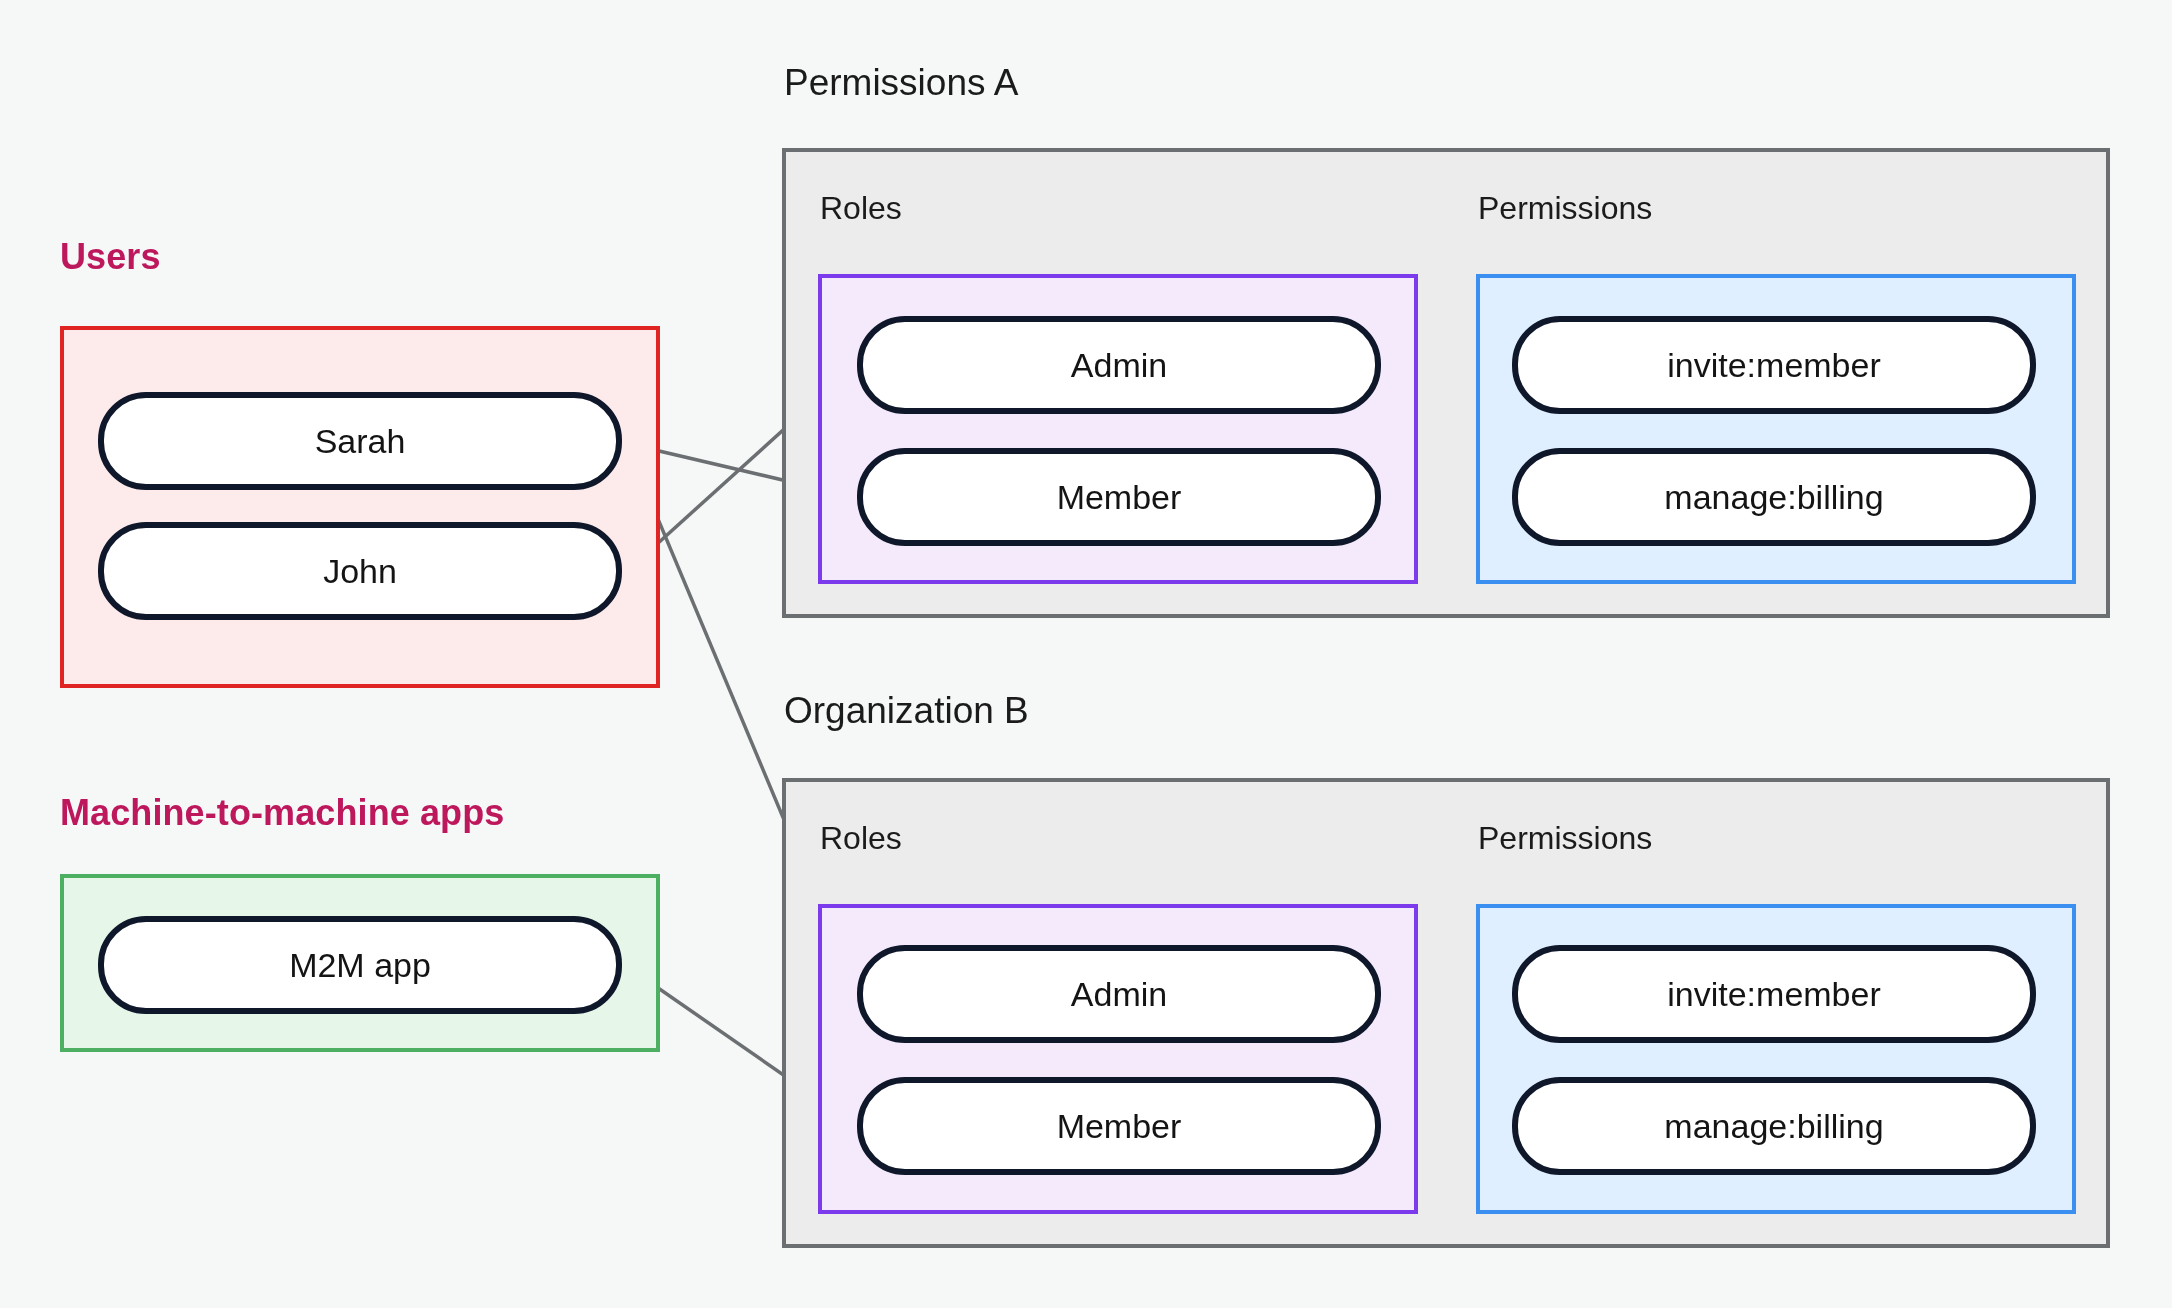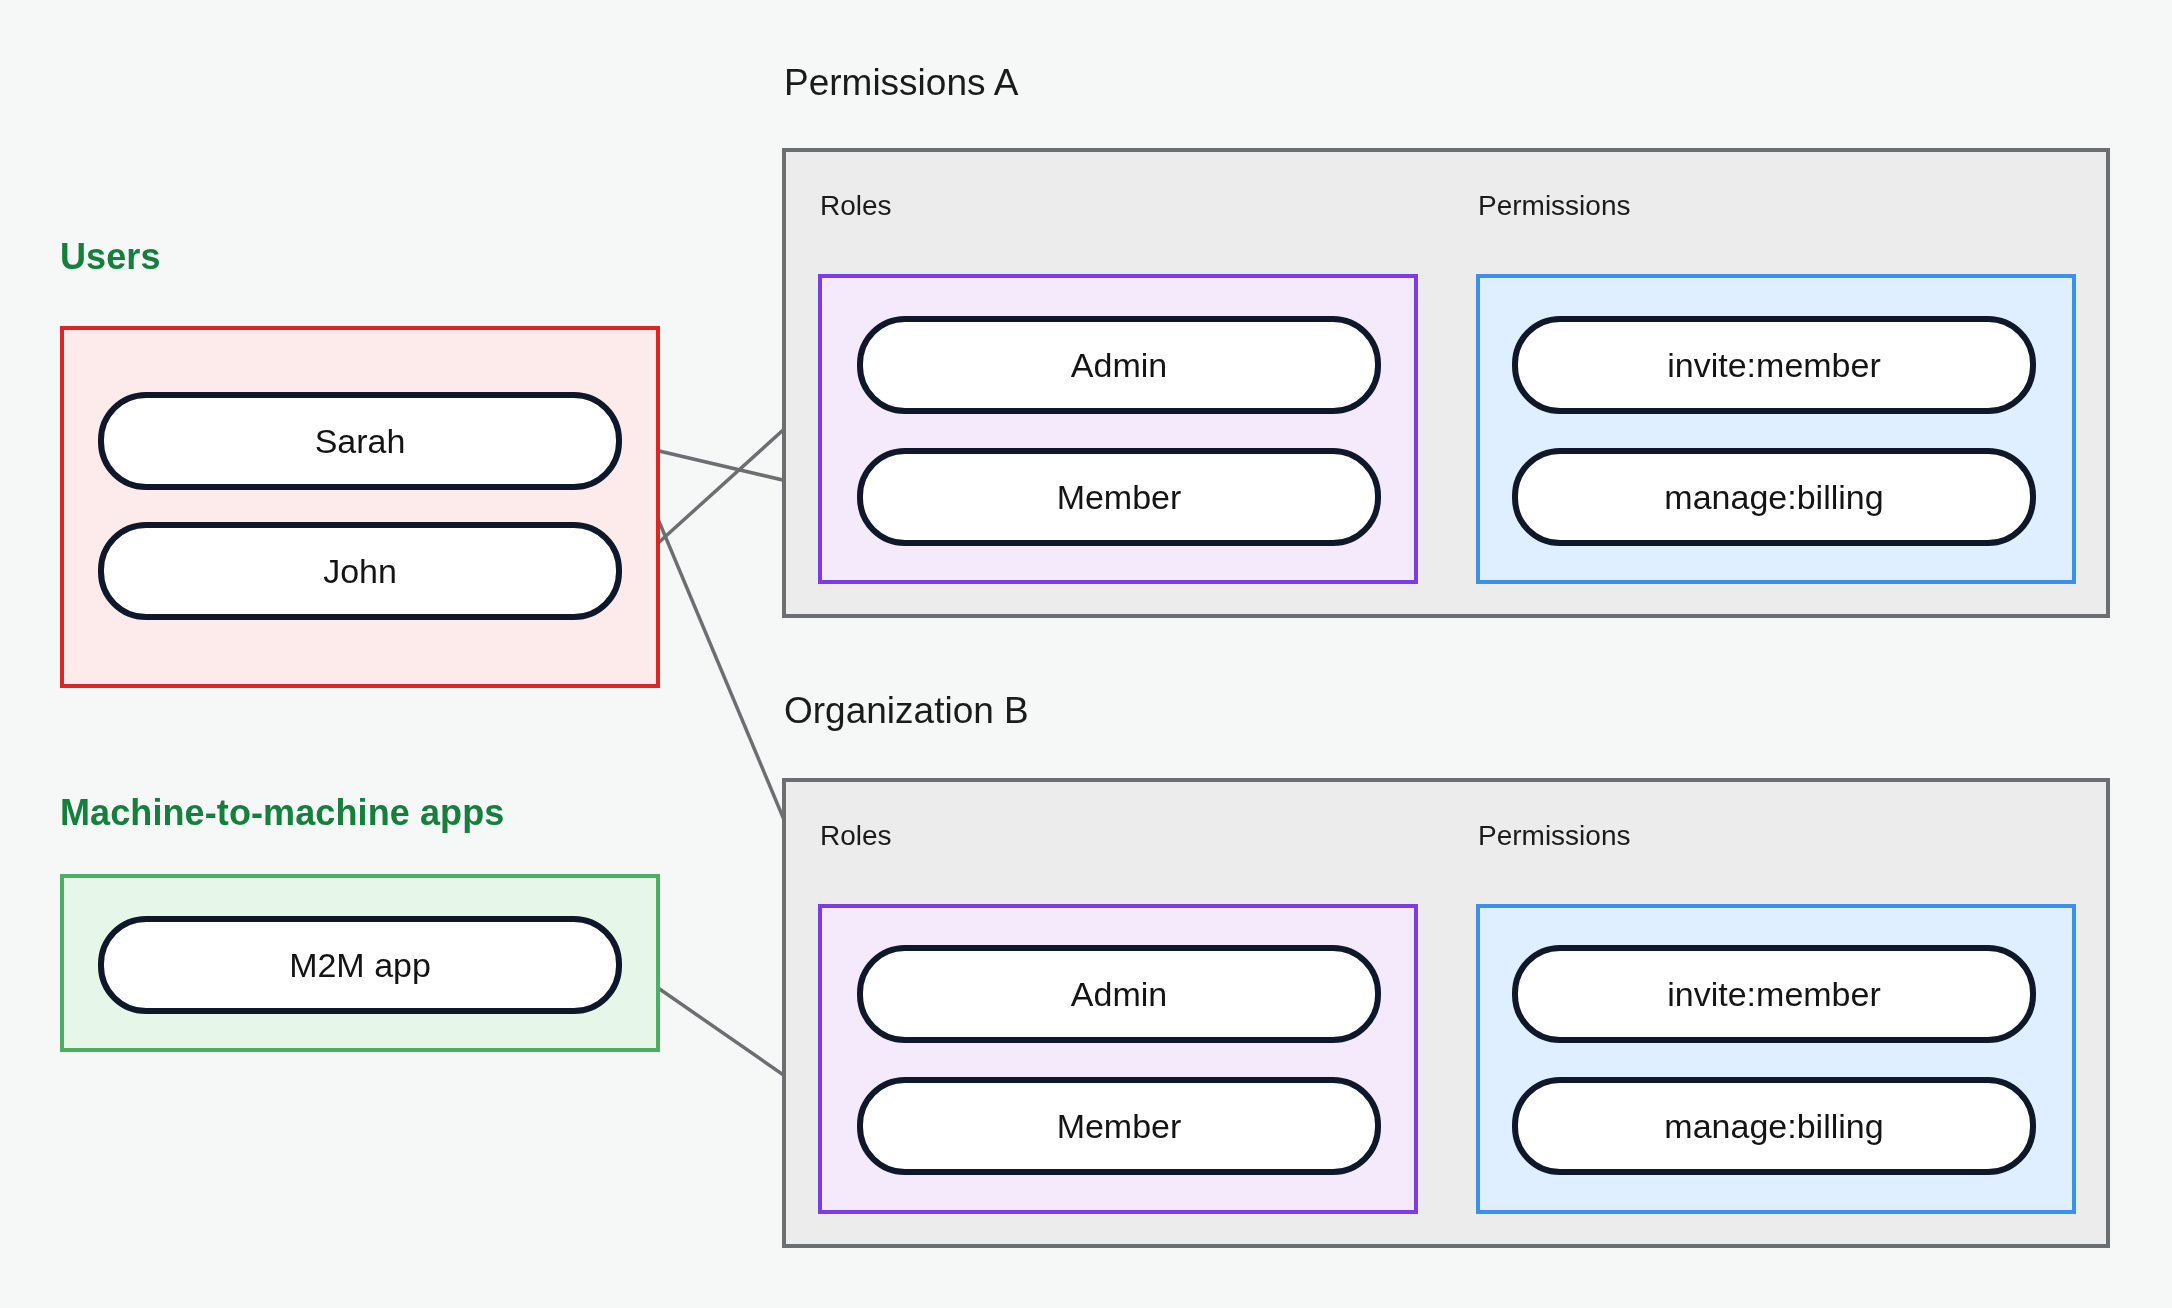--- a/index.html
+++ b/index.html
@@ -35,36 +35,36 @@
   
   .group-box {
     position: absolute;
     box-sizing: border-box;
     z-index: 2;
   }
   .group-label {
     position: absolute;
     font-size: 36px;
     font-weight: 700;
-    color: #15803d;
+    color: #be185d;
     white-space: nowrap;
     z-index: 3;
     letter-spacing: 0.1px;
   }
   .org-label {
     position: absolute;
     font-size: 37px;
     font-weight: 400;
     color: #1b1b1b;
     white-space: nowrap;
     z-index: 3;
   }
   .section-label {
     position: absolute;
-    font-size: 28px;
+    font-size: 32px;
     font-weight: 400;
     color: #1b1b1b;
     white-space: nowrap;
     z-index: 4;
   }
   
   .pill {
     position: absolute;
     box-sizing: border-box;
     background: #ffffff;

